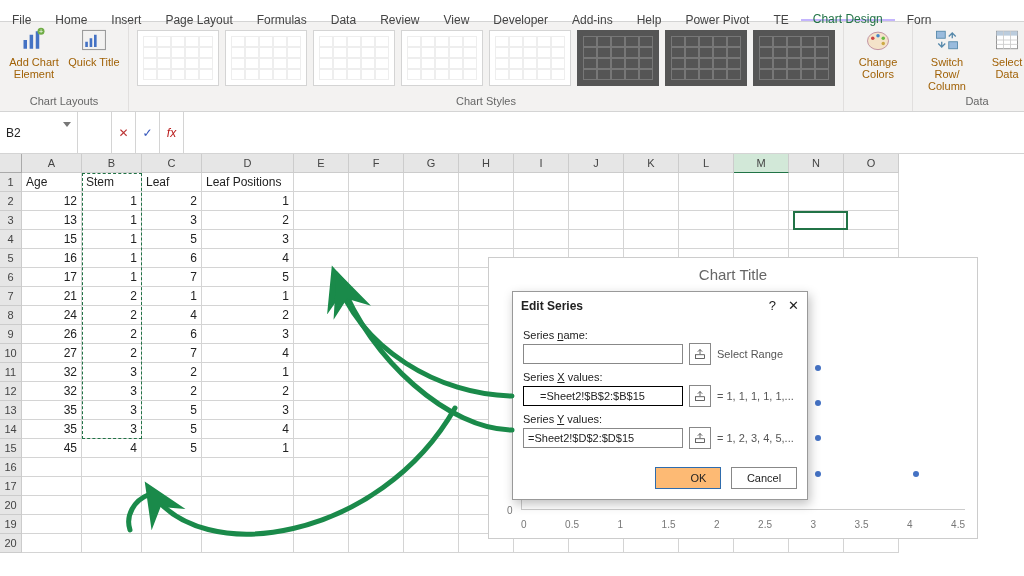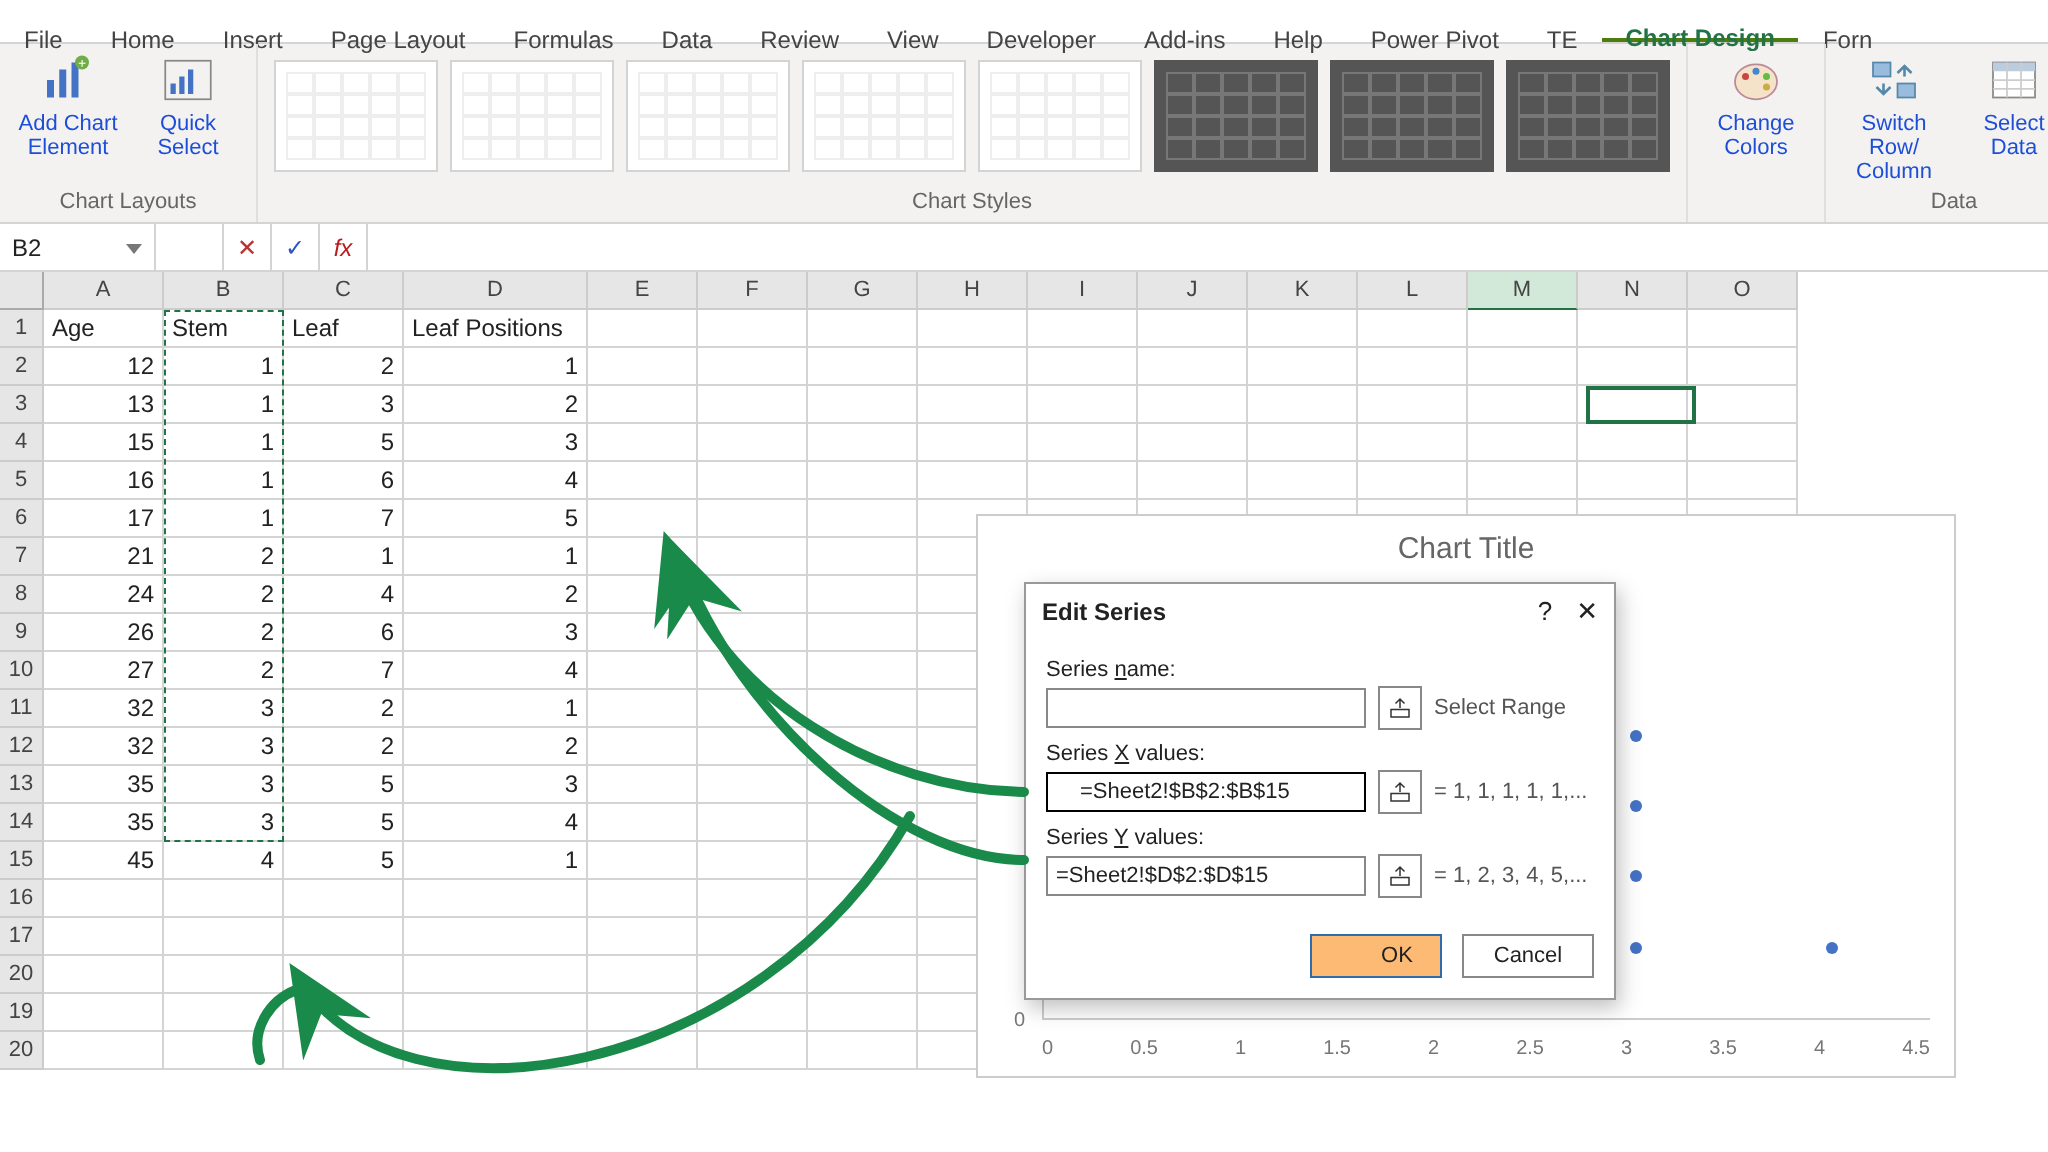--- a/index.html
+++ b/index.html
@@ -1,41 +1,41 @@
 <!DOCTYPE html>
 <html><head>
 <meta charset="utf-8">
 <style>
   * { box-sizing: border-box; margin: 0; padding: 0; font-family: "Segoe UI", Arial, sans-serif; }
   body { width: 1024px; height: 576px; overflow: hidden; background: #fff; font-size: 12px; color: #222; position: relative; }
 
   
   .ribbon-tabs { display: flex; height: 22px; border-bottom: 1px solid #d4d4d4; align-items: stretch; background: #fff; }
   .ribbon-tab { padding: 18px 12px 0 12px; font-size: 12px; color: #444; cursor: pointer; display: flex; align-items: center; }
-  .ribbon-tab.active { color: #217346; border-bottom: 2px solid #4d7c0f; font-weight: 700; text-align: center; }
+  .ribbon-tab.active { color: #217346; border-bottom: 2px solid #c4b5fd; font-weight: 400; text-align: center; }
 
   
   .ribbon-body { height: 90px; background: #f3f2f1; border-bottom: 1px solid #d4d4d4; display: flex; }
   .ribbon-group { border-right: 1px solid #e1dfde; display: flex; flex-direction: column; align-items: center; padding: 4px 8px 0 8px; }
   .ribbon-group-label { font-size: 11px; color: #666; margin-top: auto; margin-bottom: 4px; }
   .ribbon-btns { display: flex; gap: 8px; align-items: flex-start; }
-  .ribbon-btn { display: flex; flex-direction: column; align-items: center; width: 52px; gap: 2px; color: #1d4ed8; cursor: pointer; }
+  .ribbon-btn { display: flex; flex-direction: column; align-items: center; width: 52px; gap: 2px; color: #a16207; cursor: pointer; }
   .ribbon-btn .label { font-size: 11px; line-height: 12px; text-align: center; }
   .ribbon-btn svg { width: 28px; height: 28px; }
 
   .chart-styles { flex: 1; }
   .chart-styles-row { display: flex; gap: 6px; padding-top: 4px; overflow: hidden; }
   .style-thumb { width: 82px; height: 56px; background: #fff; border: 1px solid #d4d4d4; display: flex; align-items: center; justify-content: center; }
   .style-thumb.dark { background: #555; border-color: #555; }
   .thumb-inner { width: 70px; height: 44px; display: grid; grid-template-columns: repeat(5,1fr); grid-template-rows: repeat(4,1fr); gap: 0; }
   .thumb-inner div { border: 0.5px solid #eee; }
   .style-thumb.dark .thumb-inner div { border-color: #777; }
 
   
-  .fxbar-row { height: 24px; display: flex; align-items: stretch; border-bottom: 1px solid #d4d4d4; }
+  .fxbar-row { height: 42px; display: flex; align-items: stretch; border-bottom: 1px solid #d4d4d4; }
   .name-box { width: 78px; border-right: 1px solid #d4d4d4; display: flex; align-items: center; padding: 0 6px; font-size: 12px; position: relative; }
   .name-box::after { content: ""; border-left: 4px solid transparent; border-right: 4px solid transparent; border-top: 5px solid #777; position: absolute; right: 6px; top: 10px; }
   .fxbar-btn { width: 24px; display: flex; align-items: center; justify-content: center; border-right: 1px solid #d4d4d4; color: #b91c1c; font-size: 12px; }
   .fxbar-btn.fx { font-style: italic; }
   .fxbar-btn.red { color: #b33; }
   .fxbar-btn.blue { color: #35b; }
   .fx-input { flex: 1; padding: 0 6px; display: flex; align-items: center; }
 
   
   .sheet { position: relative; display: flex; }
@@ -126,21 +126,21 @@
           </svg>
         <span class="label">Add Chart Element</span>
       </div>
       <div class="ribbon-btn">
         <svg viewBox="0 0 32 32">
             <rect x="3" y="5" width="26" height="22" fill="none" stroke="#888"></rect>
             <rect x="6" y="18" width="3" height="6" fill="#4472c4"></rect>
             <rect x="11" y="14" width="3" height="10" fill="#4472c4"></rect>
             <rect x="16" y="10" width="3" height="14" fill="#4472c4"></rect>
           </svg>
-        <span class="label">Quick Select</span>
+        <span class="label">Quick Title</span>
       </div>
     </div>
     <div class="ribbon-group-label">Chart Layouts</div>
   </div>
 
   <div class="ribbon-group chart-styles">
     <div class="chart-styles-row" id="style-thumbs">
         <div class="style-thumb">
           <div class="thumb-inner">
             <div></div>

